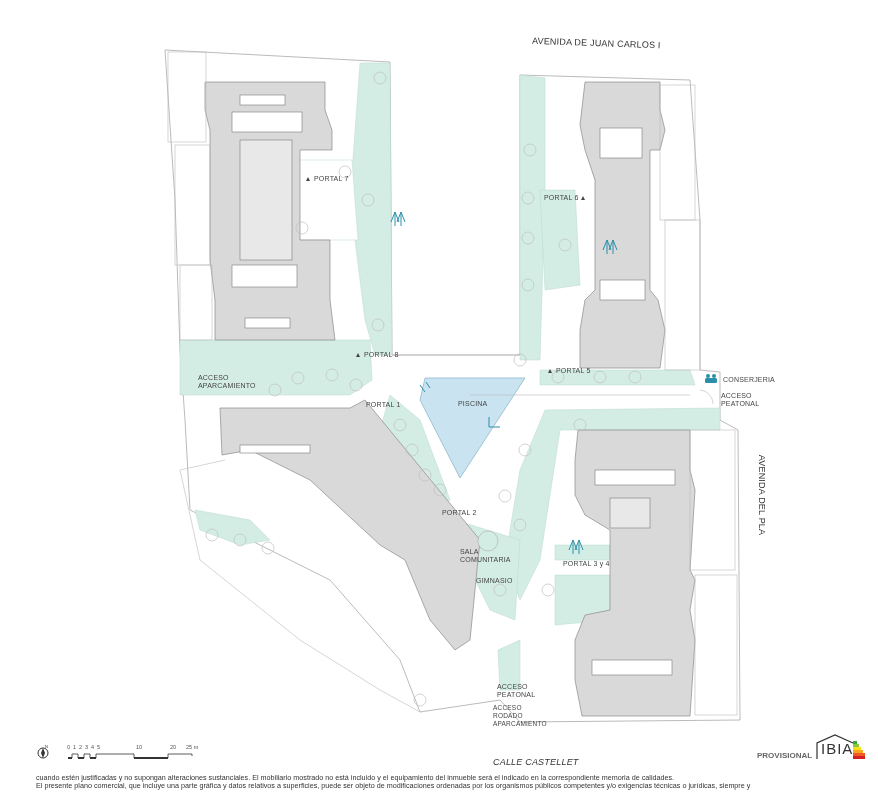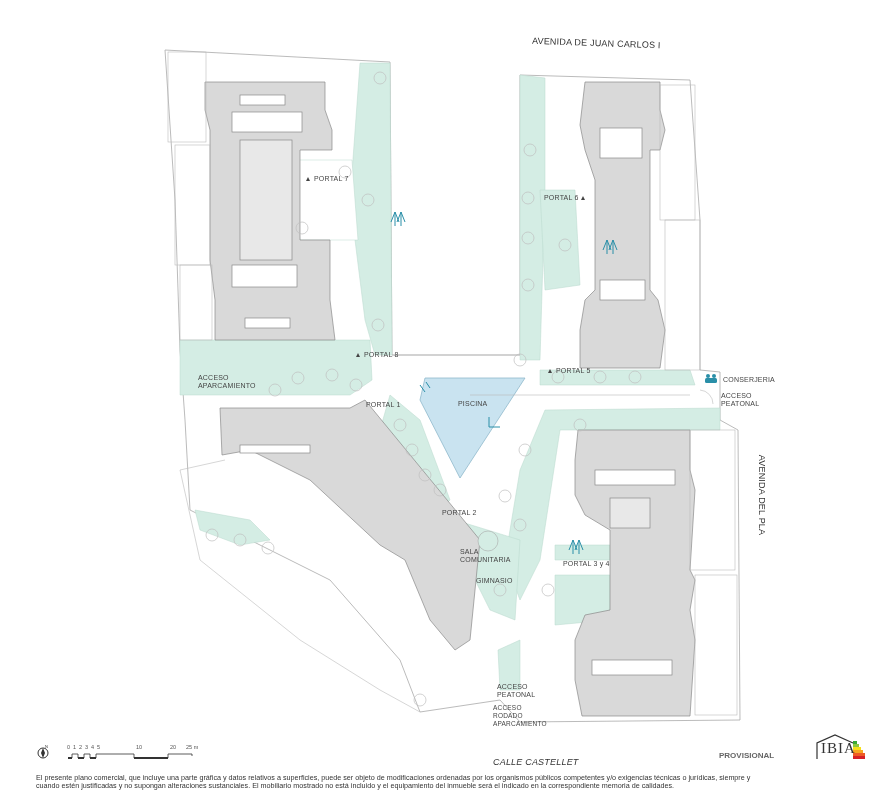--- a/index.html
+++ b/index.html
@@ -2,21 +2,21 @@
 <html><head>
 <meta charset="utf-8">
 <style>
   html,body{margin:0;padding:0;background:#fff;}
   body{width:878px;height:800px;position:relative;overflow:hidden;font-family:"Liberation Sans",sans-serif;color:#333;}
   #map{position:absolute;left:0;top:0;width:878px;height:800px;}
   .lbl{position:absolute;font-size:7px;letter-spacing:0.2px;color:#444;white-space:nowrap;line-height:8px;}
   .street{position:absolute;font-size:9px;color:#333;white-space:nowrap;letter-spacing:0.2px;}
   .disclaimer{position:absolute;left:36px;top:774px;width:800px;font-size:7.2px;line-height:8px;color:#333;}
   .scale-lbl{position:absolute;top:744px;font-size:5.5px;color:#555;}
-  .prov{position:absolute;left:719px;top:751px;font-size:8px;font-weight:bold;color:#666;}
+  .prov{position:absolute;left:757px;top:751px;font-size:8px;font-weight:bold;color:#666;}
   .portal-tri{display:inline-block;width:0;height:0;border-left:2px solid transparent;border-right:2px solid transparent;border-bottom:4px solid #444;margin-right:4px;vertical-align:middle;}
 </style>
 </head>
 <body>
 
 <svg id="map" viewBox="0 0 878 800" xmlns="http://www.w3.org/2000/svg">
 
   <g fill="none" stroke="#aaa" stroke-width="0.8">
     <path d="M165 50 L390 62 L392 355 L520 355 L520 75 L690 80 L700 220 L700 370 L720 372 L720 420 L738 430 L740 720 L520 722 L500 700 L420 712 L400 660 L330 580 L250 540 L190 510 L185 420 L180 350 L175 200 Z"></path>
   </g>
@@ -198,19 +198,19 @@
 <div style="position:absolute;left:815px;top:733px;width:52px;height:28px;">
   <svg width="52" height="28" viewBox="0 0 52 28">
     <path d="M2 26 L2 10 L20 2 L38 10" fill="none" stroke="#333" stroke-width="1.2"></path>
     <rect x="38" y="8" width="4" height="3" fill="#3aa935"></rect>
     <rect x="38" y="11" width="6" height="3" fill="#8cc63f"></rect>
     <rect x="38" y="14" width="8" height="3" fill="#f7e017"></rect>
     <rect x="38" y="17" width="10" height="3" fill="#f7a521"></rect>
     <rect x="38" y="20" width="12" height="3" fill="#ee5a24"></rect>
     <rect x="38" y="23" width="12" height="3" fill="#d62027"></rect>
   </svg>
-  <span style="position:absolute;left:6px;top:7px;font-size:15px;color:#333;letter-spacing:1px;font-family:Liberation Serif, serif;">IBIA</span>
+  <span style="position:absolute;left:6px;top:7px;font-size:15px;color:#333;letter-spacing:1px;">IBIA</span>
 </div>
 
 <div class="disclaimer">
+  <div>cuando estén justificadas y no supongan alteraciones sustanciales. El mobiliario mostrado no está incluido y el equipamiento del inmueble será el indicado en la correspondiente memoria de calidades.</div>
   <div>El presente plano comercial, que incluye una parte gráfica y datos relativos a superficies, puede ser objeto de modificaciones ordenadas por los organismos públicos competentes y/o exigencias técnicas o jurídicas, siempre y</div>
-  <div>cuando estén justificadas y no supongan alteraciones sustanciales. El mobiliario mostrado no está incluido y el equipamiento del inmueble será el indicado en la correspondiente memoria de calidades.</div>
 </div>
 
 </body></html>

